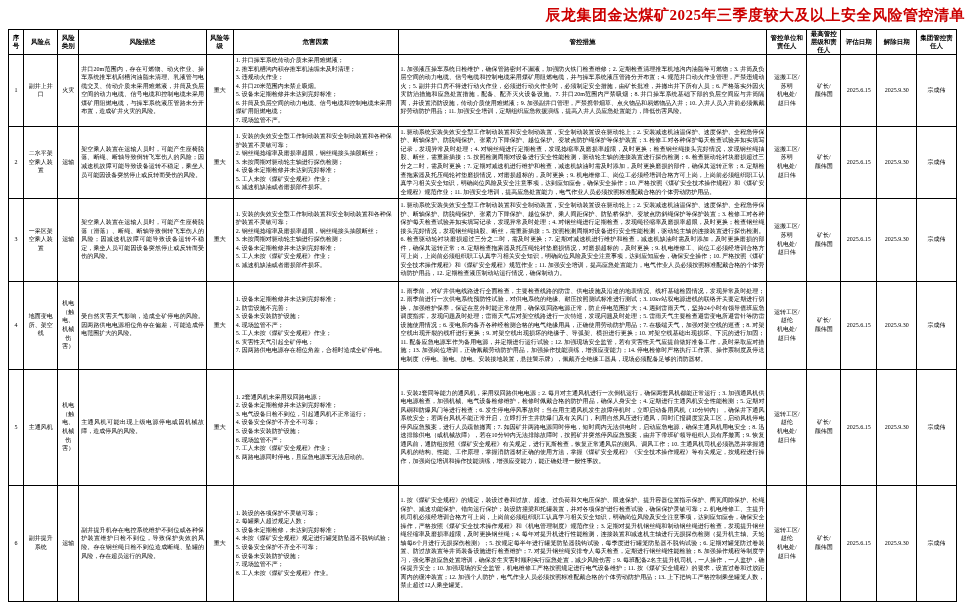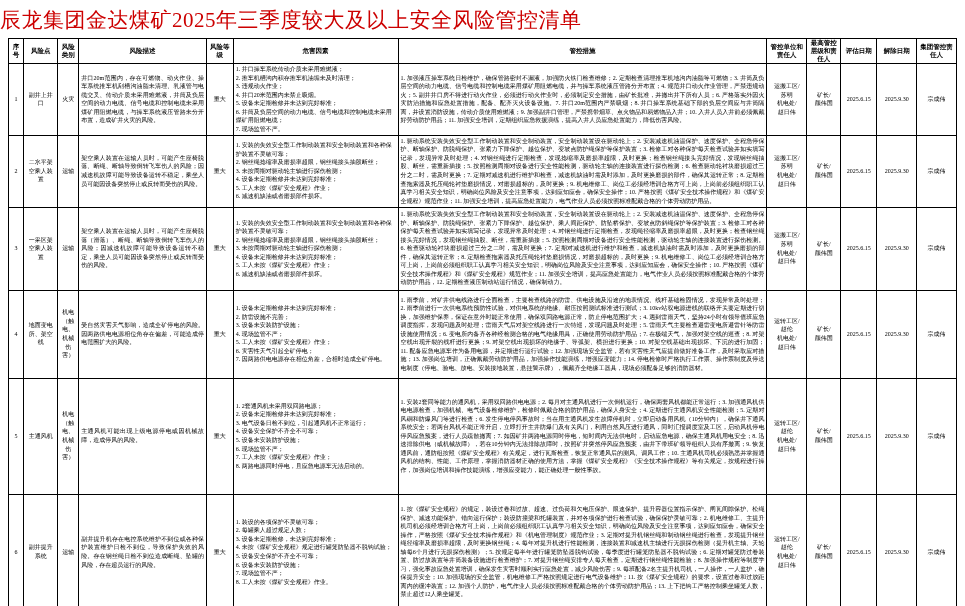--- a/index.html
+++ b/index.html
@@ -1,18 +1,18 @@
 <!DOCTYPE html>
 <html><head>
 <meta charset="utf-8">
 <style>
   * { margin:0; padding:0; box-sizing:border-box; }
   html,body { width:965px; height:606px; background:#ffffff; overflow:hidden; }
   body { font-family:"Liberation Serif", serif; color:#000; }
-  .title { margin-top:6px; text-align:left; font-size:21px; font-weight:400; letter-spacing:0.5px; }
+  .title { margin-top:6px; text-align:right; font-size:15px; font-weight:700; letter-spacing:0.5px; }
   table { width:949px; margin:4px auto 0 auto; border-collapse:collapse; table-layout:fixed; }
   th,td { border:1px solid #000; overflow:hidden; }
   thead tr { height:19px; }
   th { font-size:6.5px; font-weight:700; text-align:center; vertical-align:middle; line-height:1.25; padding:0 1px; }
   td { font-size:6px; line-height:1.42; vertical-align:middle; padding:1px 2px; }
   td.c { text-align:center; }
   td.l { text-align:justify; }
   .pre { white-space:pre-line; }
   tbody tr:nth-child(1){height:71px}
   tbody tr:nth-child(2){height:72px}

